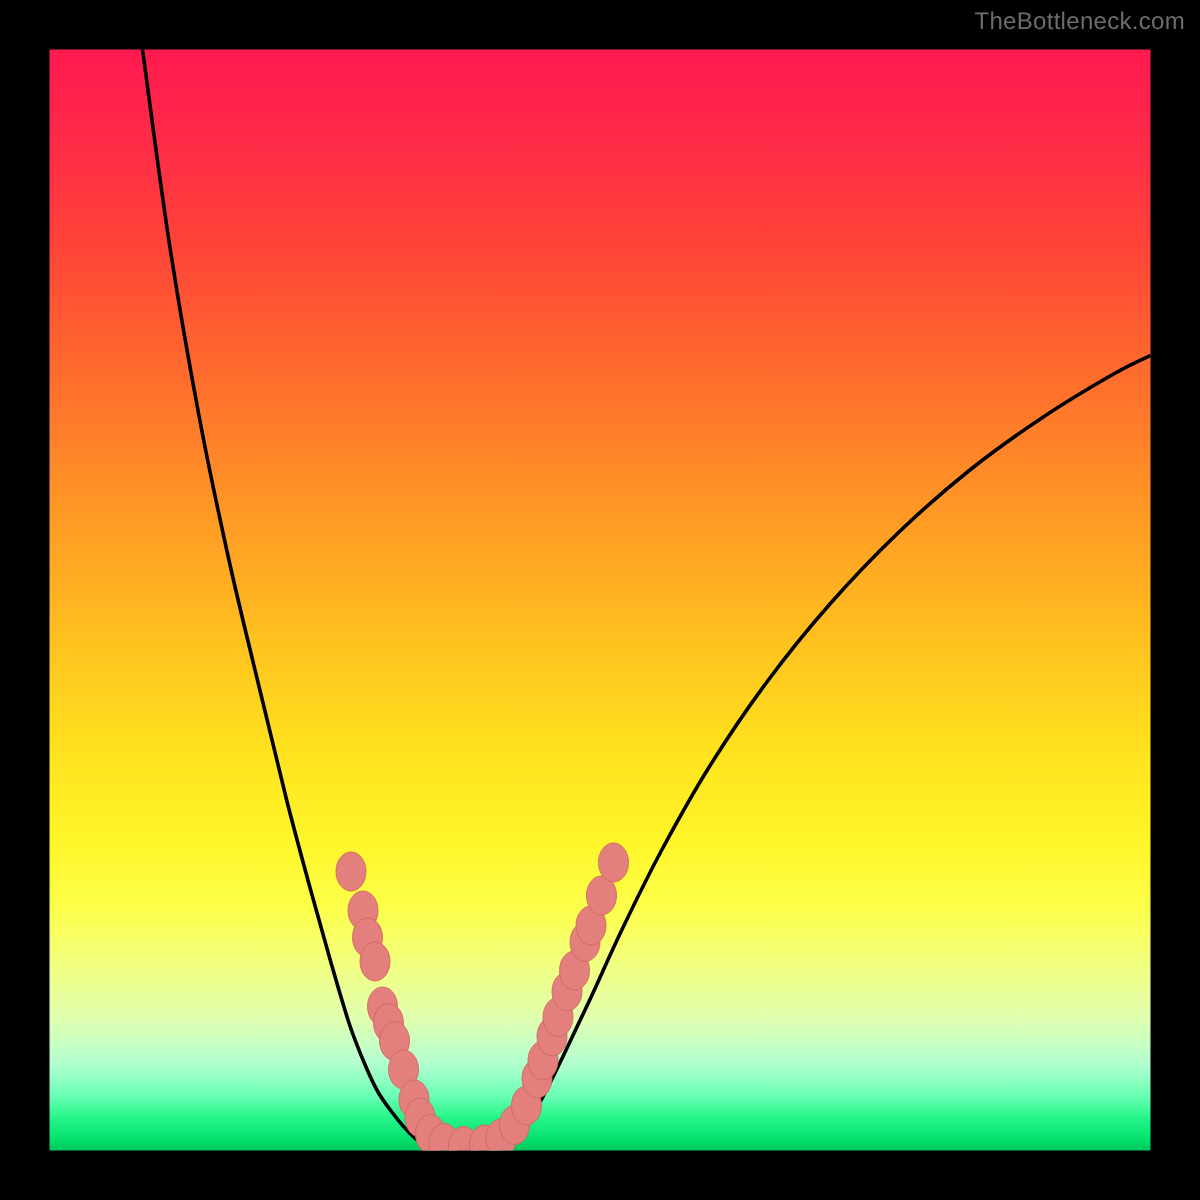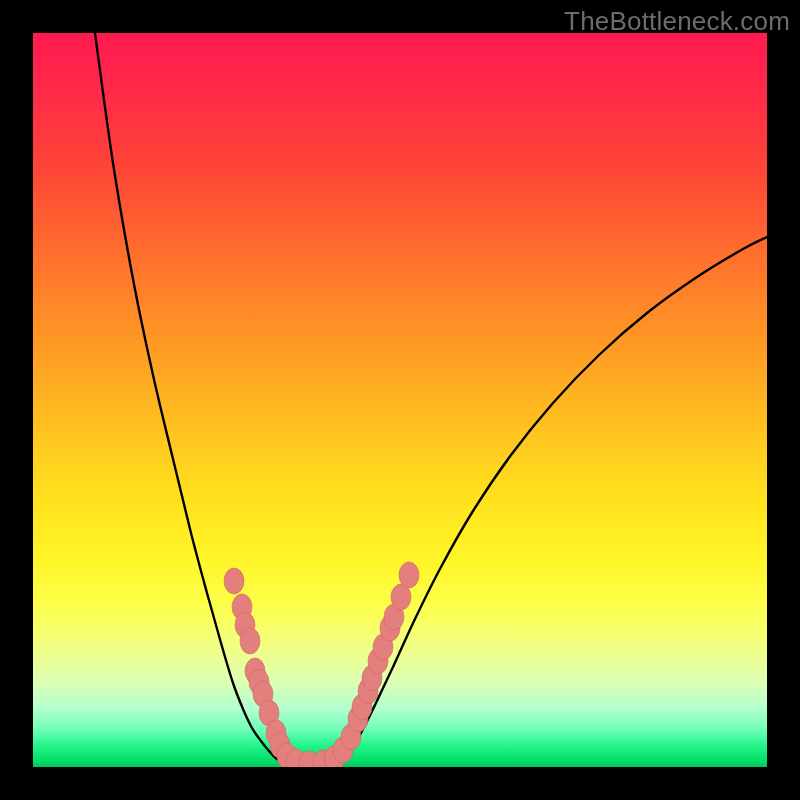--- a/index.html
+++ b/index.html
@@ -39,21 +39,21 @@
       #6cffb6 95%,
       #26f58a 97%,
       #04e06c 99%,
       #02c85c 100%);
   }
   .watermark {
     position: absolute;
     top: 6px;
     right: 10px;
     color: #6c6c6c;
-    font-size: 26px;
+    font-size: 16px;
     letter-spacing: 0.2px;
     z-index: 10;
   }
   svg.curve, svg.dots {
     position: absolute;
     left: 33px;
     top: 33px;
     width: 734px;
     height: 734px;
     pointer-events: none;

